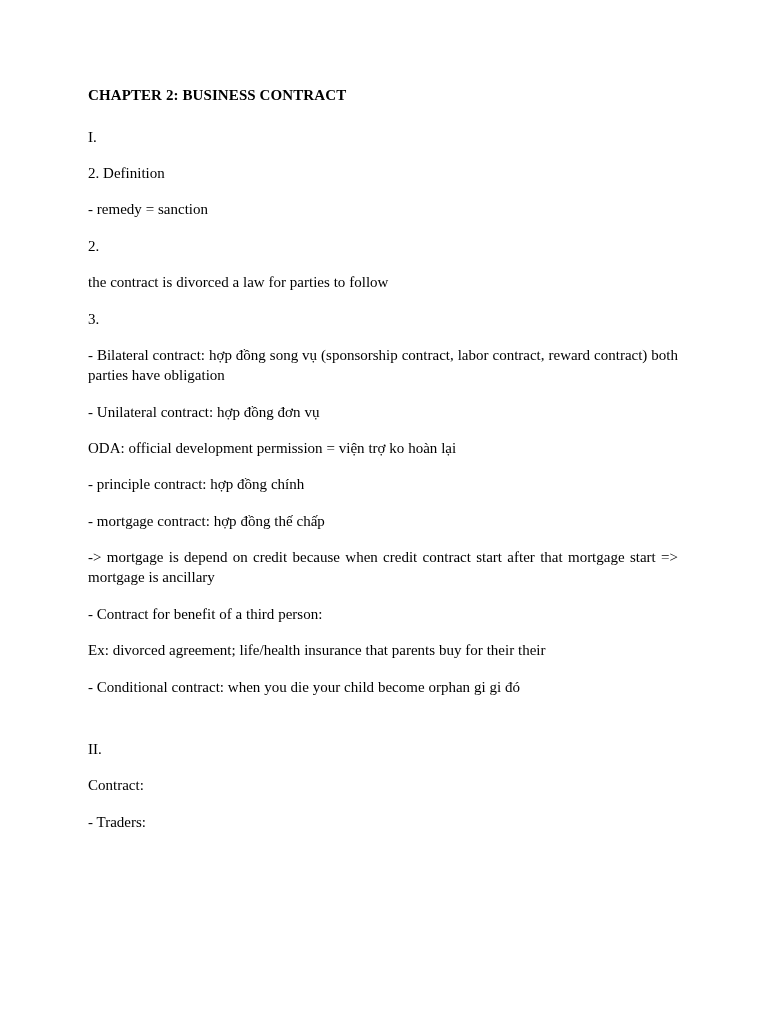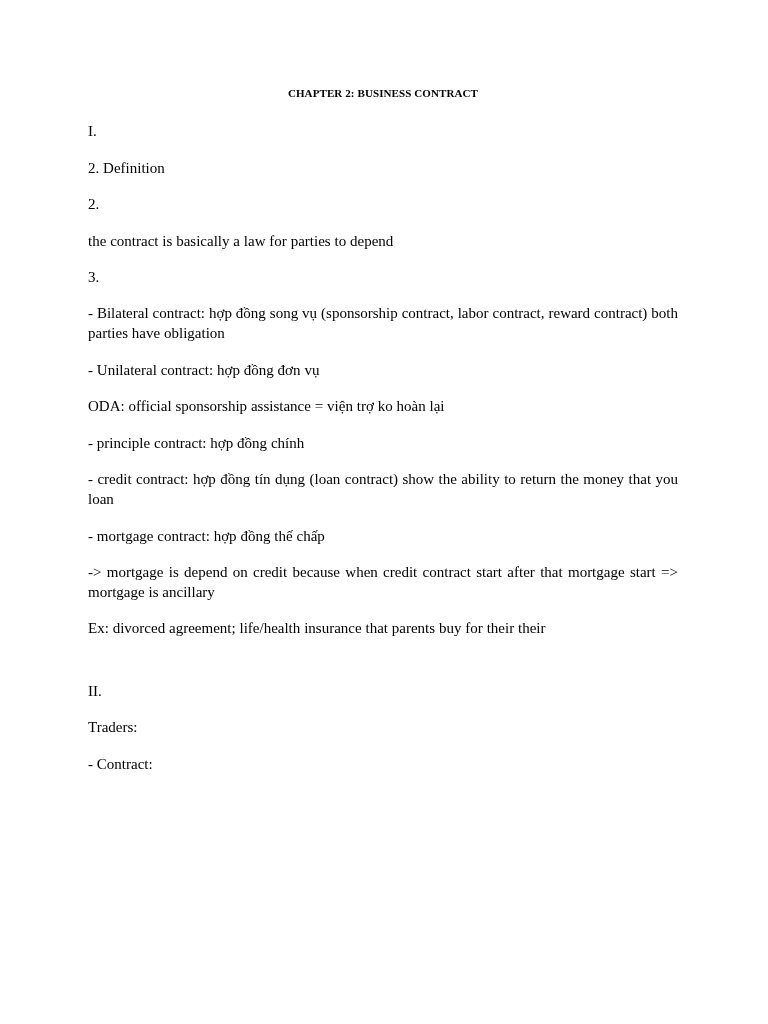--- a/index.html
+++ b/index.html
@@ -16,23 +16,23 @@
   }
   .page {
     position: relative;
     width: 768px;
     height: 1024px;
     background: #ffffff;
     box-sizing: border-box;
     padding: 86px 90px 0 88px;
   }
   .doc-title {
-    text-align: center;
+    text-align: left;
     font-weight: bold;
-    font-size: 11px;
+    font-size: 15px;
     letter-spacing: 0.1px;
     margin: 0 0 22px 0;
     line-height: 1.3;
   }
   .para {
     font-size: 15px;
     line-height: 1.33;
     margin: 0 0 16.5px 0;
     text-align: justify;
     text-justify: inter-word;
@@ -43,30 +43,32 @@
   }
 </style>
 </head>
 <body>
 
 <div class="page">
   <h1 class="doc-title">CHAPTER 2: BUSINESS CONTRACT</h1>
   <div>
     <p class="para">I.</p>
     <p class="para">2. Definition</p>
+    <p class="para">- remedy = sanction</p>
     <p class="para">2.</p>
-    <p class="para">the contract is basically a law for parties to depend</p>
+    <p class="para">the contract is divorced a law for parties to follow</p>
     <p class="para">3.</p>
     <p class="para">- Bilateral contract: hợp đồng song vụ (sponsorship contract, labor contract, reward contract) both parties have obligation</p>
     <p class="para">- Unilateral contract: hợp đồng đơn vụ</p>
-    <p class="para">ODA: official sponsorship assistance = viện trợ ko hoàn lại</p>
+    <p class="para">ODA: official development permission = viện trợ ko hoàn lại</p>
     <p class="para">- principle contract: hợp đồng chính</p>
-    <p class="para">- credit contract: hợp đồng tín dụng (loan contract) show the ability to return the money that you loan</p>
     <p class="para">- mortgage contract: hợp đồng thế chấp</p>
     <p class="para">-&gt; mortgage is depend on credit because when credit contract start after that mortgage start =&gt; mortgage is ancillary</p>
+    <p class="para">- Contract for benefit of a third person:</p>
     <p class="para">Ex: divorced agreement; life/health insurance that parents buy for their their</p>
+    <p class="para">- Conditional contract: when you die your child become orphan gi gi đó</p>
     <div class="spacer"></div>
     <p class="para">II.</p>
-    <p class="para">Traders:</p>
-    <p class="para">- Contract:</p>
+    <p class="para">Contract:</p>
+    <p class="para">- Traders:</p>
 
   </div>
 </div>
 
 </body></html>

